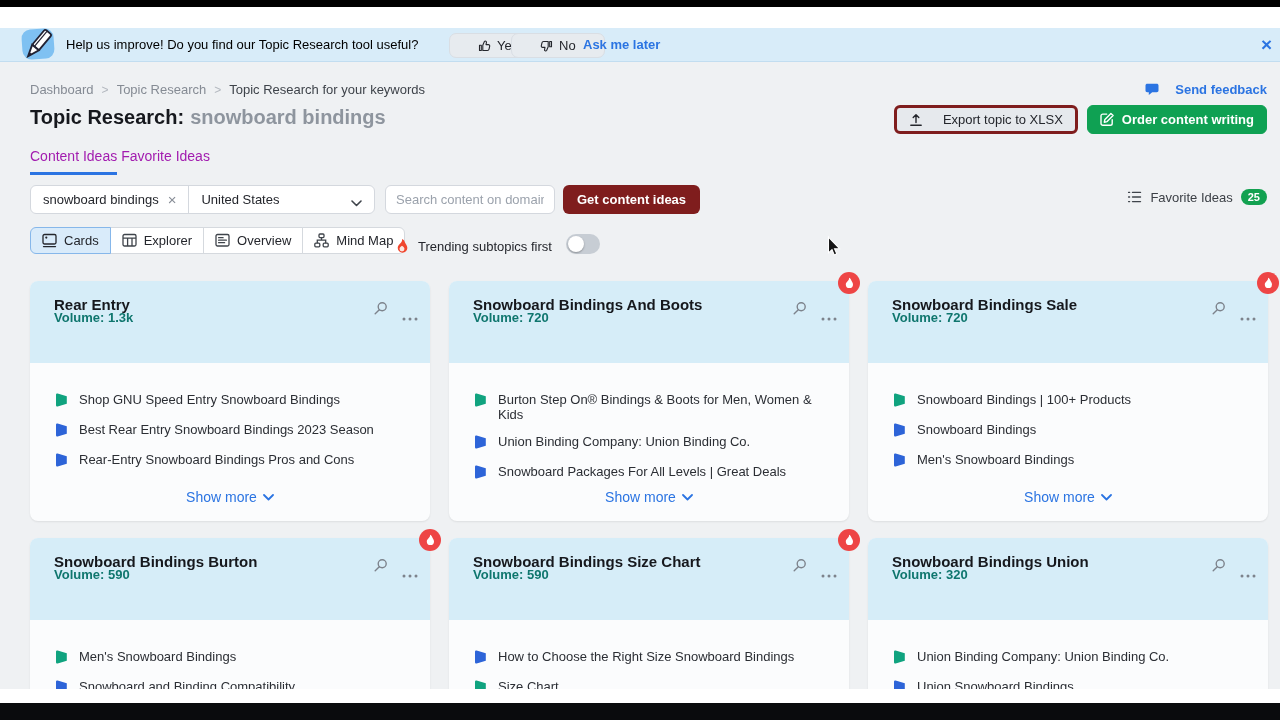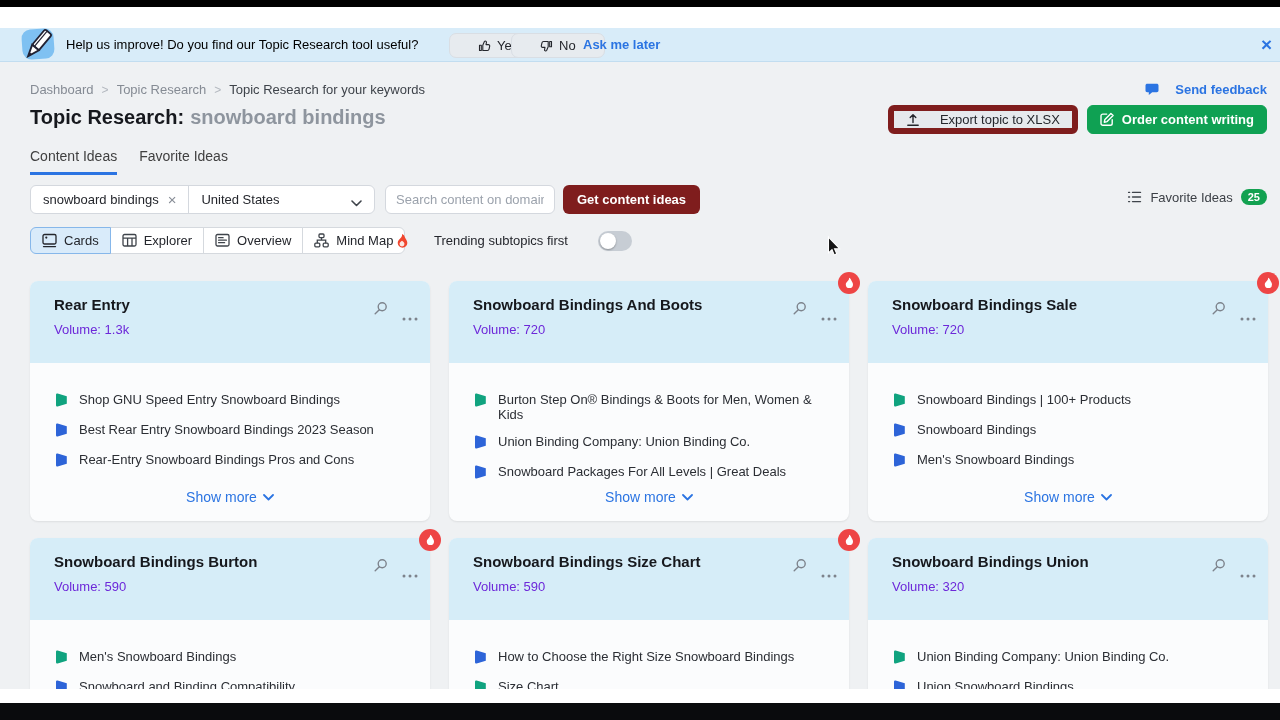--- a/index.html
+++ b/index.html
@@ -30,24 +30,24 @@
   .breadcrumb { position:absolute; left:30px; top:20px; font-size:13px; color:#858b94; display:flex; gap:8px; align-items:center; }
   .breadcrumb .sep { color:#b3b8bf; font-size:12px; }
   .breadcrumb .last { color:#3e434a; }
   .send-feedback { position:absolute; right:13px; top:20px; display:flex; align-items:center; gap:16px; font-size:13px; font-weight:bold; color:#2b74e2; cursor:pointer; }
 
   .page-title { position:absolute; left:30px; top:44px; font-size:20px; }
   .page-title .pfx { font-weight:bold; color:#16181d; }
   .page-title .kw  { font-weight:600; color:#8e959e; margin-left:6px; }
 
   .title-actions { position:absolute; right:13px; top:43px; display:flex; gap:9px; }
-  .btn-gray { display:flex; align-items:center; gap:20px; height:29px; padding:0 12px; background:#e6e9ed; border:6px solid #7f1d1d; border-radius:6px; font-size:13px; color:#24262c; cursor:pointer; }
+  .btn-gray { display:flex; align-items:center; gap:20px; height:29px; padding:0 12px; background:#e6e9ed; border:3px solid #7f1d1d; border-radius:6px; font-size:13px; color:#24262c; cursor:pointer; }
   .btn-green { display:flex; align-items:center; gap:7px; height:29px; padding:0 12px; background:#0fa153; border:1px solid #0fa153; border-radius:6px; font-size:13px; font-weight:bold; color:#fff; cursor:pointer; }
 
-  .tabs { position:absolute; left:30px; top:86px; display:flex; gap:22px; font-size:14px; color:#404040; }
+  .tabs { position:absolute; left:30px; top:86px; display:flex; gap:4px; font-size:14px; color:#a21caf; }
   .tab { padding-bottom:8px; cursor:pointer; border-bottom:3px solid transparent; }
   .tab.active { border-bottom-color:#2b74e2; }
 
   
   .filter-row { position:absolute; left:0; top:123px; width:1280px; height:29px; }
   .chip-box { position:absolute; left:30px; top:0; width:345px; height:29px; background:#fff; border:1px solid #d4d8de; border-radius:6px; display:flex; align-items:center; }
   .chip-seg { display:flex; align-items:center; gap:9px; padding:0 12px; font-size:13px; color:#24262c; }
   .chip-x { color:#878d96; font-size:15px; cursor:pointer; line-height:1; }
   .chip-div { width:1px; height:27px; background:#d4d8de; }
   .country-seg { flex:1; display:flex; align-items:flex-end; padding:0 12px; font-size:13px; color:#24262c; cursor:pointer; }
@@ -58,33 +58,33 @@
   .fav-group { position:absolute; right:13px; top:4px; display:flex; align-items:center; gap:8px; font-size:13px; color:#3c4046; cursor:pointer; }
   .fav-count { background:#12a150; color:#fff; font-size:11px; font-weight:bold; padding:2px 7px; border-radius:9px; }
 
   
   .toolbar { position:absolute; left:0; top:165px; width:1280px; height:27px; }
   .segments { position:absolute; left:30px; top:0; display:flex; }
   .seg { display:flex; align-items:center; gap:7px; height:27px; padding:0 11px; background:#fff; border:1px solid #d5d9de; font-size:13px; color:#24262c; cursor:pointer; margin-left:-1px; }
   .seg:first-child { margin-left:0; border-radius:6px 0 0 6px; }
   .seg:last-child { border-radius:0 6px 6px 0; }
   .seg.active { background:#d9ebfa; border-color:#86b7ea; z-index:1; }
-  .trending { position:absolute; left:394px; top:0; height:27px; display:flex; align-items:center; gap:24px; font-size:13px; color:#24262c; }
+  .trending { position:absolute; left:394px; top:0; height:27px; display:flex; align-items:flex-end; gap:8px; font-size:13px; color:#24262c; }
   .toggle { width:34px; height:20px; background:#c7cdd4; border-radius:10px; position:relative; margin-left:6px; cursor:pointer; }
   .toggle .knob { position:absolute; left:2px; top:2px; width:16px; height:16px; background:#fff; border-radius:50%; box-shadow:0 1px 2px rgba(0,0,0,.3); }
   .prioritize { position:absolute; right:13px; top:0; display:flex; align-items:center; gap:9px; font-size:13px; color:#3c4046; }
   .select { display:flex; align-items:center; gap:9px; height:27px; padding:0 11px; background:#fff; border:1px solid #d5d9de; border-radius:6px; color:#1e2127; cursor:pointer; }
 
   
   .card { position:absolute; width:400px; height:240px; border-radius:8px; background:#fbfcfd; box-shadow:0 1px 2px rgba(0,0,0,.08); }
   .c0 { left:30px;  top:219px; } .c1 { left:449px; top:219px; } .c2 { left:868px; top:219px; }
   .c3 { left:30px;  top:476px; } .c4 { left:449px; top:476px; } .c5 { left:868px; top:476px; }
   .card-head { position:absolute; left:0; top:0; width:100%; height:82px; background:#d6edf8; border-radius:8px 8px 0 0; }
   .card-title { position:absolute; left:24px; top:15px; font-size:15px; font-weight:bold; color:#16181d; }
-  .card-volume { position:absolute; left:24px; top:41px; font-size:13px; color:#6d28d9; }
+  .card-volume { position:absolute; left:24px; top:29px; font-size:13px; color:#0f766e;font-weight:bold; }
   .icon-search { position:absolute; right:42px; top:20px; color:#7d838c; cursor:pointer; }
   .icon-dots { position:absolute; right:12px; top:26px; color:#7d838c; cursor:pointer; }
   .card-body { position:absolute; left:0; top:71px; width:100%; height:169px; padding:40px 24px 0 24px; }
   .hl { display:flex; align-items:flex-start; gap:11px; margin-bottom:12px; font-size:13px; color:#2b2e34; line-height:15px; }
   .meg { flex:none; margin-top:1px; }
   .meg.green { color:#10a37f; } .meg.blue { color:#2d64d8; }
   .hl span[data-bind] { cursor:pointer; }
   .show-more { position:absolute; left:0; bottom:16px; width:100%; display:flex; justify-content:center; align-items:center; gap:6px; font-size:14px; color:#2b74e2; cursor:pointer; }
   .badge { position:absolute; top:-9px; right:-11px; width:22px; height:22px; border-radius:50%; background:#ee4545; display:flex; align-items:center; justify-content:center; z-index:3; }
 

